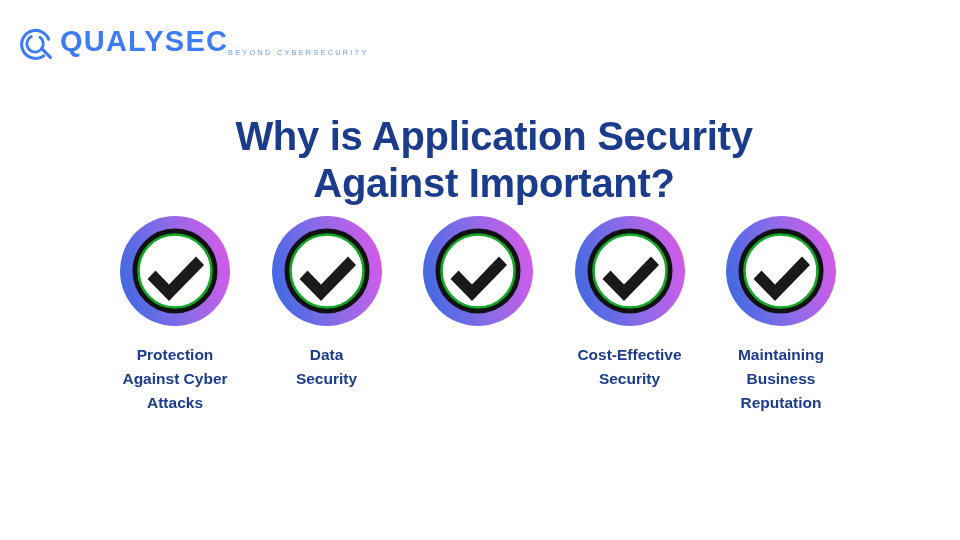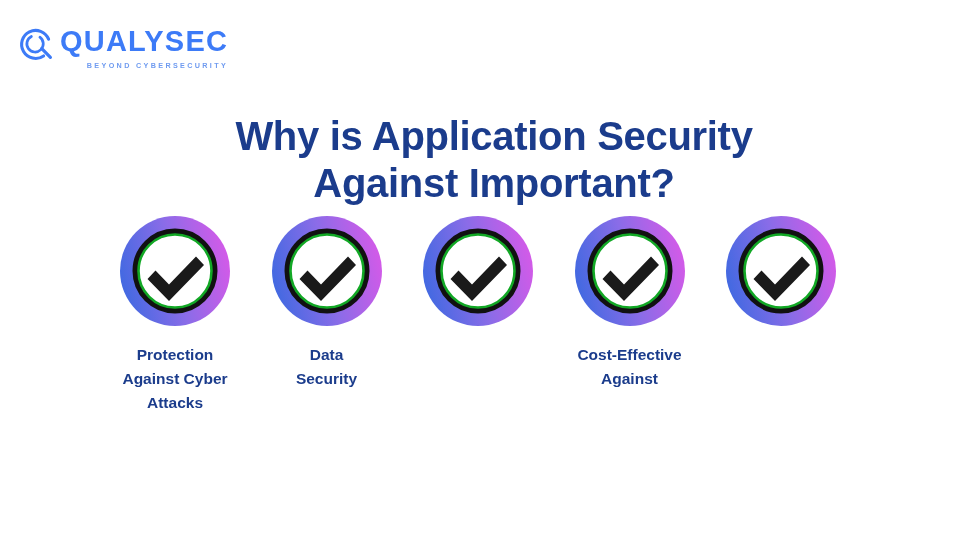--- a/index.html
+++ b/index.html
@@ -25,35 +25,35 @@
   }
   #logo-mark {
     width: 40px;
     height: 40px;
     flex: 0 0 auto;
     margin-top: 1px;
   }
   #logo-text-block {
     margin-left: 2px;
     display: flex;
-    flex-direction: column;
+    flex-direction: row;
     align-items: flex-end;
   }
   #logo-wordmark {
     font-size: 29px;
     font-weight: 700;
     color: #3d7bf7;
     letter-spacing: 1.2px;
     line-height: 1;
     margin-top: 3px;
     white-space: nowrap;
   }
   #logo-tagline {
     font-size: 7.2px;
-    font-weight: 700;
+    font-weight: 400;
     color: #6f9bf0;
     letter-spacing: 2.35px;
     line-height: 1;
     margin-top: 6px;
     margin-right: 0;
     white-space: nowrap;
   }
 
   
   #page-title {
@@ -191,32 +191,35 @@
           <stop offset="50%" stop-color="#8a6ce8"></stop>
           <stop offset="100%" stop-color="#d45ae8"></stop>
         </linearGradient>
       </defs>
       <circle cx="55" cy="55" r="55" fill="url(#g3)"></circle>
       <circle cx="55" cy="55" r="39.5" fill="#ffffff" stroke="#111111" stroke-width="6"></circle>
       <circle cx="55" cy="55" r="36.5" fill="none" stroke="#12a825" stroke-width="2.6"></circle>
       <path d="M35.5 54.5 L49 68.5 L76 40.5 L84 49 L49 85 L27.5 63 Z" fill="#1a1a1a"></path>
     </svg>
     <div class="benefit-label">Cost-Effective
-Against</div>
+Security</div>
   </div>
 
   <div class="benefit-card">
     <svg class="check-icon" viewBox="0 0 110 110" xmlns="http://www.w3.org/2000/svg">
       <defs>
         <linearGradient id="g4" x1="0" y1="0.62" x2="1" y2="0.38">
           <stop offset="0%" stop-color="#4169e1"></stop>
           <stop offset="50%" stop-color="#8a6ce8"></stop>
           <stop offset="100%" stop-color="#d45ae8"></stop>
         </linearGradient>
       </defs>
       <circle cx="55" cy="55" r="55" fill="url(#g4)"></circle>
       <circle cx="55" cy="55" r="39.5" fill="#ffffff" stroke="#111111" stroke-width="6"></circle>
       <circle cx="55" cy="55" r="36.5" fill="none" stroke="#12a825" stroke-width="2.6"></circle>
       <path d="M35.5 54.5 L49 68.5 L76 40.5 L84 49 L49 85 L27.5 63 Z" fill="#1a1a1a"></path>
     </svg>
+    <div class="benefit-label">Maintaining
+Business
+Reputation</div>
   </div>
 
 </div>
 
 </body></html>

